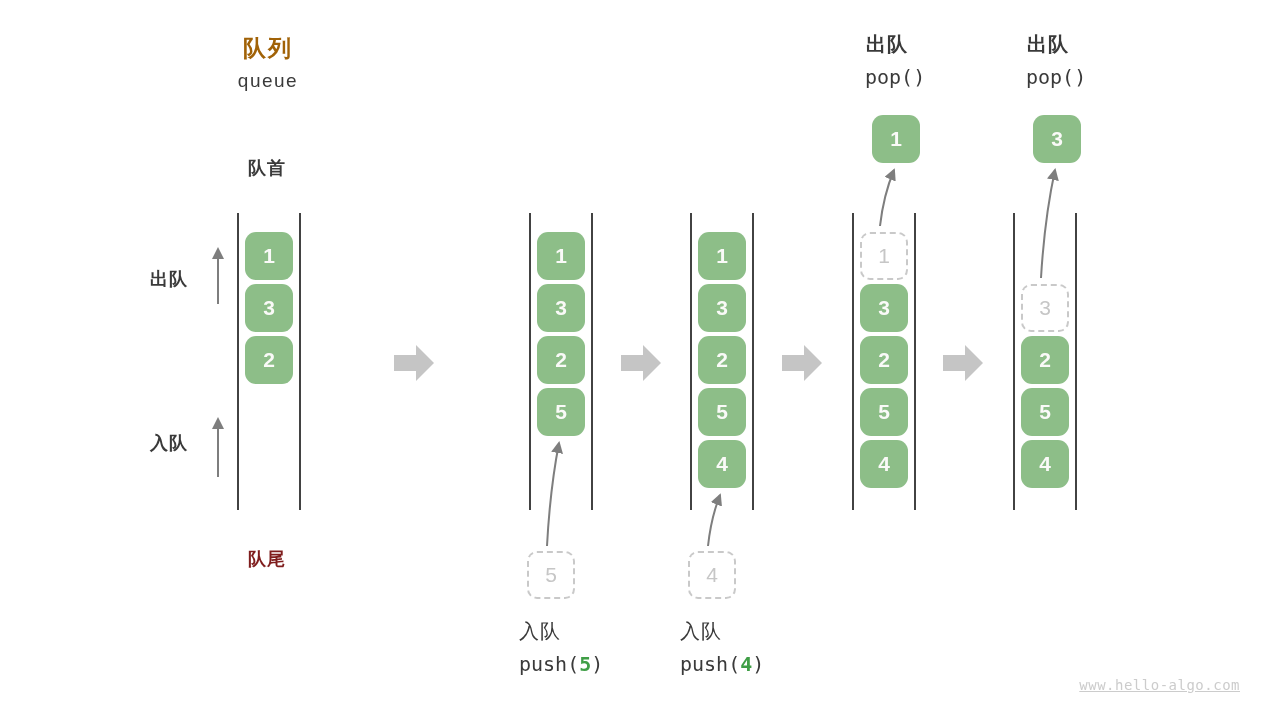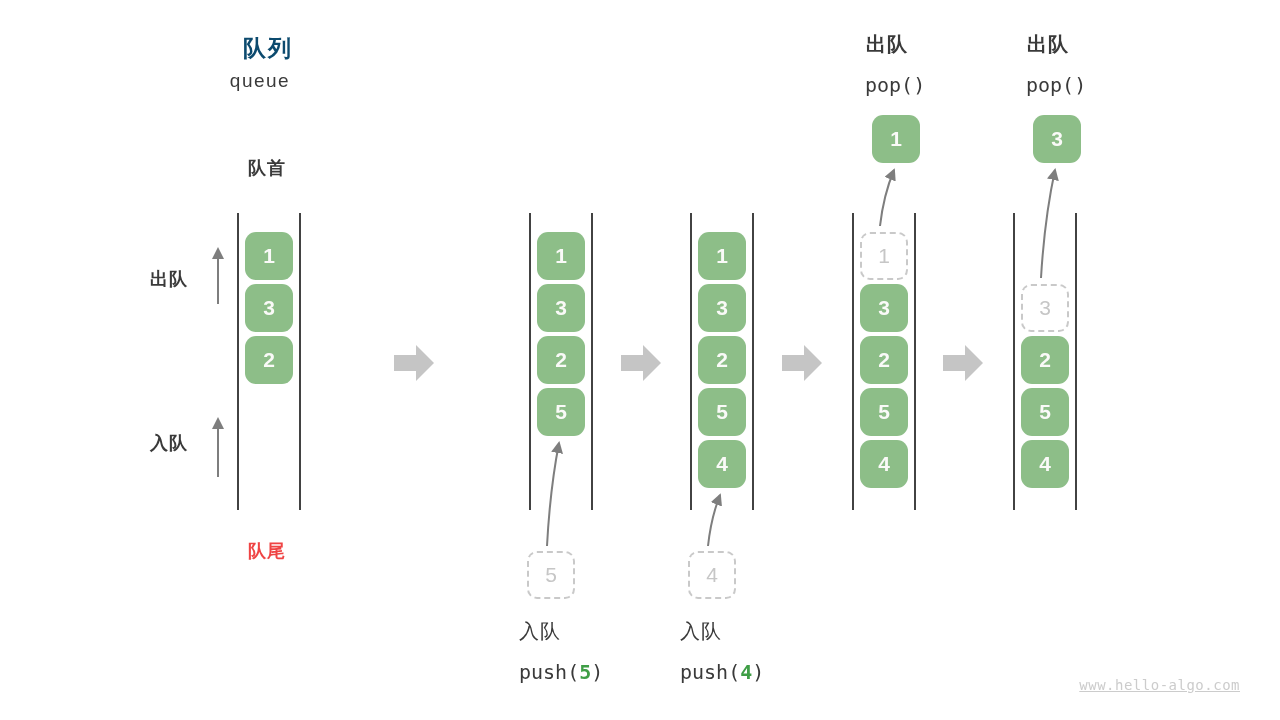--- a/index.html
+++ b/index.html
@@ -3,37 +3,37 @@
 <meta charset="utf-8">
 <style>
   html,body{margin:0;padding:0;background:#fff;}
   .canvas{
     position:relative;width:1280px;height:720px;background:#ffffff;
     font-family:"Liberation Sans",sans-serif;overflow:hidden;
   }
   .abs{position:absolute;}
   #arrow-layer{position:absolute;left:0;top:0;width:1280px;height:720px;pointer-events:none;}
   .title-zh{left:208px;top:33px;width:120px;text-align:center;font-size:23px;font-weight:bold;letter-spacing:2px;}
-  .title-en{left:200px;top:70px;width:120px;text-align:center;font-size:19px;letter-spacing:1.5px;}
+  .title-en{left:208px;top:70px;width:120px;text-align:center;font-size:19px;letter-spacing:1.5px;}
   .zh-label{font-size:18px;font-weight:600;letter-spacing:1px;}
   .front-label{left:207px;top:156px;width:120px;text-align:center;}
   .rear-label{left:207px;top:539px;width:120px;text-align:center;}
   .dequeue-side{left:150px;top:267px;}
   .enqueue-side{left:150px;top:431px;}
   .vline{width:1.5px;}
   .slot{
     width:48px;height:48px;border-radius:11px;text-align:center;line-height:48px;
     font-size:21px;font-weight:bold;box-sizing:border-box;
   }
   .dashed{
     background:#ffffff;border:2px dashed;line-height:44px;font-weight:normal;
     border-radius:10px;
   }
   .op-zh{font-size:20px;font-weight:500;letter-spacing:1px;}
-  .code{font-family:"DejaVu Sans Mono","Liberation Mono",monospace;font-size:20px;white-space:pre;margin-top:8px;}
+  .code{font-family:"DejaVu Sans Mono","Liberation Mono",monospace;font-size:20px;white-space:pre;}
   .code .arg{font-weight:bold;}
   .watermark{
     right:40px;top:677px;font-family:"DejaVu Sans Mono","Liberation Mono",monospace;
     font-size:14px;letter-spacing:0.5px;text-decoration:underline;
   }
 </style>
 </head>
 <body>
 
 <div class="canvas">
@@ -48,24 +48,24 @@
       <polygon points="394,355 416,355 416,345 434,363 416,381 416,371 394,371" fill="#C5C5C5"></polygon>
       <path d="M547,546 Q550,489.35 559,443" fill="none" stroke="#7E7E7E" stroke-width="2" marker-end="url(#ah)"></path>
       <polygon points="621,355 643,355 643,345 661,363 643,381 643,371 621,371" fill="#C5C5C5"></polygon>
       <path d="M708,546 Q711,517.95 720,495" fill="none" stroke="#7E7E7E" stroke-width="2" marker-end="url(#ah)"></path>
       <polygon points="782,355 804,355 804,345 822,363 804,381 804,371 782,371" fill="#C5C5C5"></polygon>
       <path d="M880,226 Q883.5,195.2 894,170" fill="none" stroke="#7E7E7E" stroke-width="2" marker-end="url(#ah)"></path>
       <polygon points="943,355 965,355 965,345 983,363 965,381 965,371 943,371" fill="#C5C5C5"></polygon>
       <path d="M1041,278 Q1044.5,218.6 1055,170" fill="none" stroke="#7E7E7E" stroke-width="2" marker-end="url(#ah)"></path>
     </svg>
 
-  <div class="abs title-zh" style="color: #0c4a6e;">队列</div>
+  <div class="abs title-zh" style="color: #a16207;">队列</div>
   <div class="abs title-en" style="color: rgb(58, 58, 58);">queue</div>
   <div class="abs zh-label front-label" style="color: rgb(58, 58, 58);">队首</div>
-  <div class="abs zh-label rear-label" style="color: #ef4444;">队尾</div>
+  <div class="abs zh-label rear-label" style="color: #7f1d1d; margin-top: 8px;">队尾</div>
   <div class="abs zh-label dequeue-side" style="color: rgb(58, 58, 58);">出队</div>
   <div class="abs zh-label enqueue-side" style="color: rgb(58, 58, 58);">入队</div>
 
   <div id="states">
       <div class="abs vline" style="left: 237px; top: 213px; height: 297px; background: rgb(66, 66, 66);"></div>
       <div class="abs vline" style="left: 299px; top: 213px; height: 297px; background: rgb(66, 66, 66);"></div>
       <div class="abs slot" style="left: 245px; top: 232px; background: rgb(141, 190, 136); color: rgb(250, 250, 248);">1</div>
       <div class="abs slot" style="left: 245px; top: 284px; background: rgb(141, 190, 136); color: rgb(250, 250, 248);">3</div>
       <div class="abs slot" style="left: 245px; top: 336px; background: rgb(141, 190, 136); color: rgb(250, 250, 248);">2</div>
       <div class="abs vline" style="left: 529px; top: 213px; height: 297px; background: rgb(66, 66, 66);"></div>

